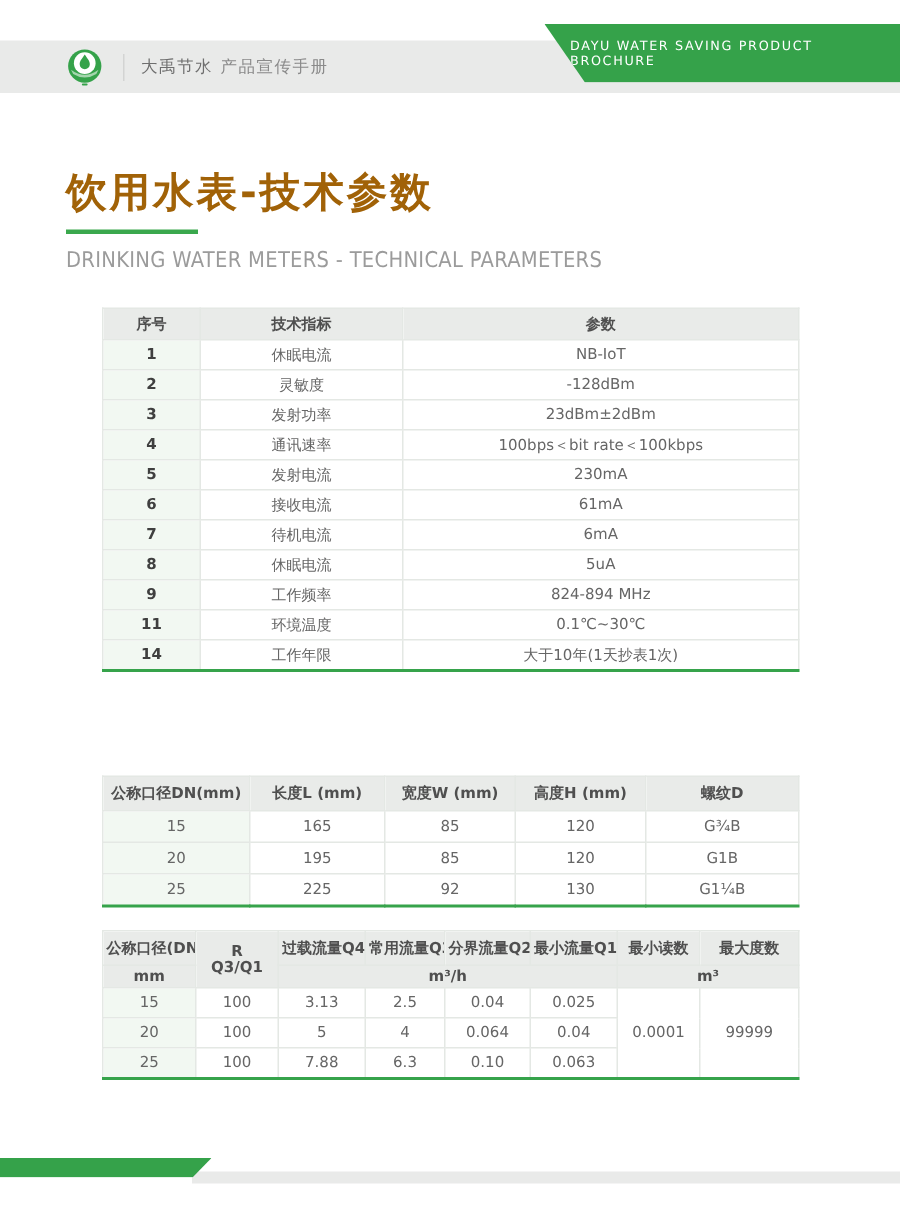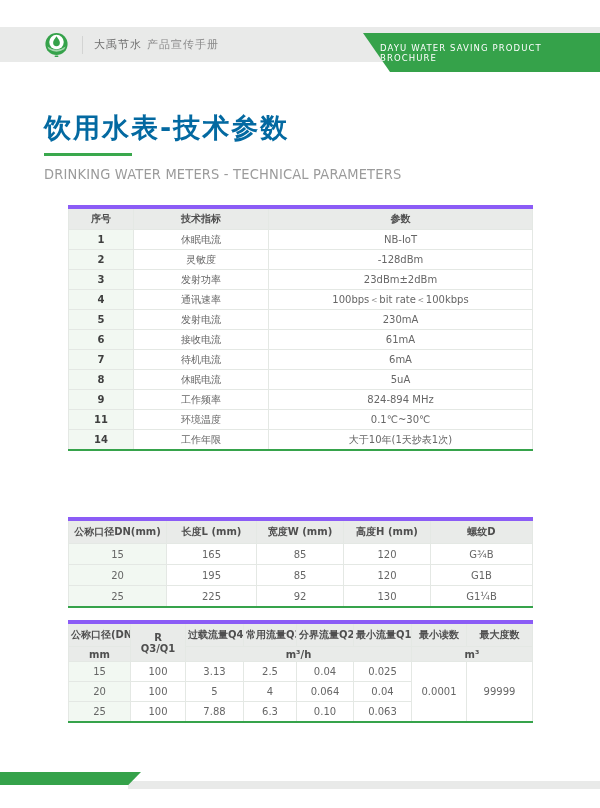--- a/index.html
+++ b/index.html
@@ -10,41 +10,41 @@
   
   .topbar {
     position:absolute; top:27px; left:0; right:0; height:35px;
     background:#e9eae9; display:flex; align-items:center;
   }
   .logo { margin-left:43px; width:27px; height:27px; flex:0 0 auto; }
   .topbar-divider { width:1px; height:18px; background:#d3d4d3; margin:0 11px 0 12px; }
   .brand { font-size:11px; color:#8a8a8a; letter-spacing:1px; white-space:nowrap; }
   .brand .b1 { color:#6e6e6e; margin-right:5px; }
   .banner {
-    position:absolute; top:33px; left:352px; right:0; height:39px;
+    position:absolute; top:16px; left:352px; right:0; height:39px;
     background:#35a24a;
     -webkit-clip-path:polygon(11px 0,100% 0,100% 100%,38px 100%);
     clip-path:polygon(11px 0,100% 0,100% 100%,38px 100%);
     display:flex; align-items:center; justify-content:center;
   }
   .banner span { color:#ffffff; font-size:8.5px; letter-spacing:1.1px; padding-left:28px; }
 
   
   .title-block { position:absolute; top:110px; left:44px; }
-  .title { margin:0; font-size:27px; font-weight:bold; color:#0369a1; letter-spacing:2px; }
+  .title { margin:0; font-size:27px; font-weight:bold; color:#a16207; letter-spacing:2px; }
   .title-underline { width:88px; height:3px; background:#3aa84d; margin-top:7px; }
   .subtitle {
     margin-top:10px; font-size:14.5px; color:#9b9b9b; letter-spacing:0.2px;
     transform:scaleX(0.9); transform-origin:left; white-space:nowrap;
   }
 
   
   table {
     border-collapse:collapse; table-layout:fixed;
-    border-top:4px solid #8b5cf6; border-bottom:2px solid #36a34b;
+    border-top:1px solid #8b5cf6; border-bottom:2px solid #36a34b;
     font-size:10px; color:#666;
   }
   th, td { border:1px solid #e4e8e4; padding:0 2px; text-align:center; overflow:hidden; white-space:nowrap; }
   th { background:#e9ebe9; color:#4f4f4f; font-weight:600; }
   td { background:#ffffff; }
   td.first-col { background:#f2f8f2; }
 
   .t1 { position:absolute; top:205px; left:68px; width:465px; }
   .t1 th { height:20px; }
   .t1 td { height:19px; }

